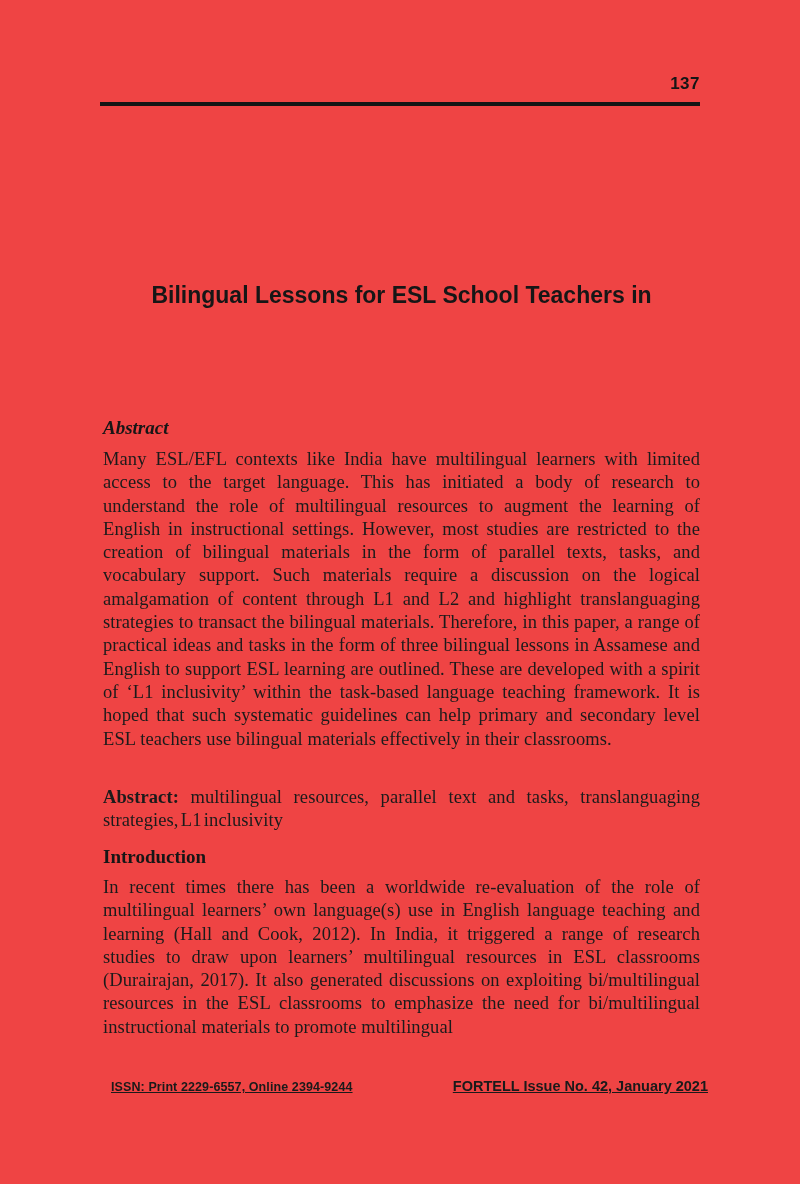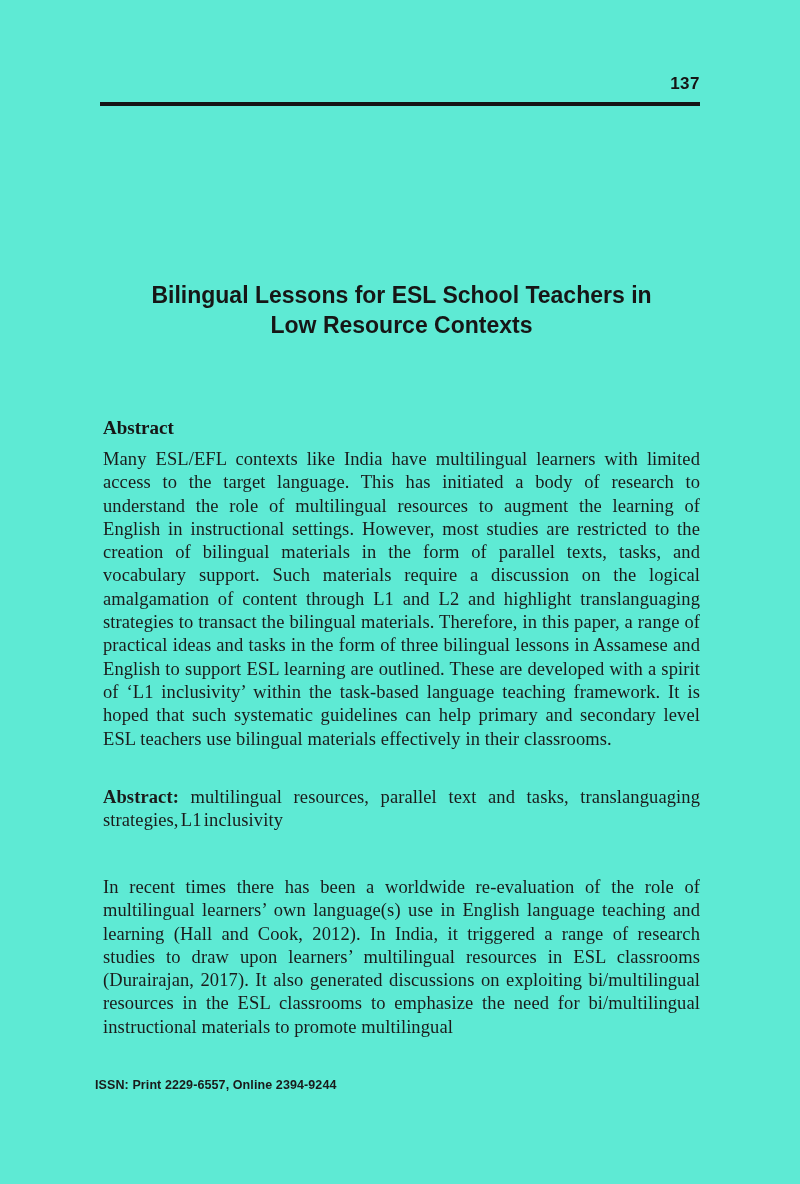--- a/index.html
+++ b/index.html
@@ -4,21 +4,21 @@
 <style>
   html, body {
     margin: 0;
     padding: 0;
     background: #ffffff;
   }
   .page {
     position: relative;
     width: 800px;
     height: 1184px;
-    background: #5eead4;
+    background: #ef4444;
     overflow: hidden;
     color: #1b1b1b;
   }
   .page-number {
     position: absolute;
     top: 74px;
     right: 100px;
     font-family: "Liberation Sans", sans-serif;
     font-weight: bold;
     font-size: 17px;
@@ -63,80 +63,82 @@
     font-style: italic;
     font-size: 19px;
     color: #1b1b1b;
   }
   .section-heading {
     font-family: "Liberation Serif", serif;
     font-weight: bold;
     font-size: 19px;
     color: #161616;
   }
-  .abstract-heading { top: 417px; }
+  .abstract-heading { top: 417px; font-style: italic; }
   .introduction-heading { top: 846px; }
   .body-text {
     font-family: "Liberation Serif", serif;
     font-size: 18.5px;
     line-height: 23.3px;
     text-align: justify;
     letter-spacing: 0.1px;
     color: #1b1b1b;
   }
   .abstract-text { top: 448px; }
   .keywords {
     top: 786px;
     word-spacing: -2.5px;
   }
   .keywords strong { font-weight: bold; }
   .introduction-text { top: 876px; }
   .footer {
     position: absolute;
     top: 1078px;
-    left: 95px;
+    left: 111px;
     width: 597px;
     display: flex;
     justify-content: space-between;
     align-items: flex-end;
     font-family: "Liberation Sans", sans-serif;
     font-weight: bold;
     color: #1a1a1a;
+    text-decoration: underline;
   }
   .footer .issn { font-size: 12.5px; letter-spacing: 0.1px; }
   .footer .journal { font-size: 14.5px; }
 </style>
 </head>
 <body>
 
 <div class="page">
 
   <div class="page-number">137</div>
 
   <div class="header-rule"></div>
 
   <main class="content">
 
     <h1 class="article-title">
       <span class="title-line">Bilingual Lessons for ESL School Teachers in</span>
-      <span class="title-line">Low Resource Contexts</span>
     </h1>
 
 
     <h2 class="section-heading abstract-heading">Abstract</h2>
 
     <p class="body-text abstract-text">Many ESL/EFL contexts like India have multilingual learners with limited access to the target language. This has initiated a body of research to understand the role of multilingual resources to augment the learning of English in instructional settings. However, most studies are restricted to the creation of bilingual materials in the form of parallel texts, tasks, and vocabulary support. Such materials require a discussion on the logical amalgamation of content through L1 and L2 and highlight translanguaging strategies to transact the bilingual materials. Therefore, in this paper, a range of practical ideas and tasks in the form of three bilingual lessons in Assamese and English to support ESL learning are outlined. These are developed with a spirit of ‘L1 inclusivity’ within the task-based language teaching framework. It is hoped that such systematic guidelines can help primary and secondary level ESL teachers use bilingual materials effectively in their classrooms.</p>
 
     <p class="body-text keywords">
       <strong>Abstract:</strong>
       <span>multilingual resources, parallel text and tasks, translanguaging strategies, L1 inclusivity</span>
     </p>
 
+    <h2 class="section-heading introduction-heading">Introduction</h2>
 
     <p class="body-text introduction-text">In recent times there has been a worldwide re-evaluation of the role of multilingual learners’ own language(s) use in English language teaching and learning (Hall and Cook, 2012). In India, it triggered a range of research studies to draw upon learners’ multilingual resources in ESL classrooms (Durairajan, 2017). It also generated discussions on exploiting bi/multilingual resources in the ESL classrooms to emphasize the need for bi/multilingual instructional materials to promote multilingual</p>
 
   </main>
 
   <footer class="footer">
     <div class="issn">ISSN: Print 2229-6557, Online 2394-9244</div>
+    <div class="journal">FORTELL Issue No. 42, January 2021</div>
   </footer>
 
 </div>
 
 </body></html>

